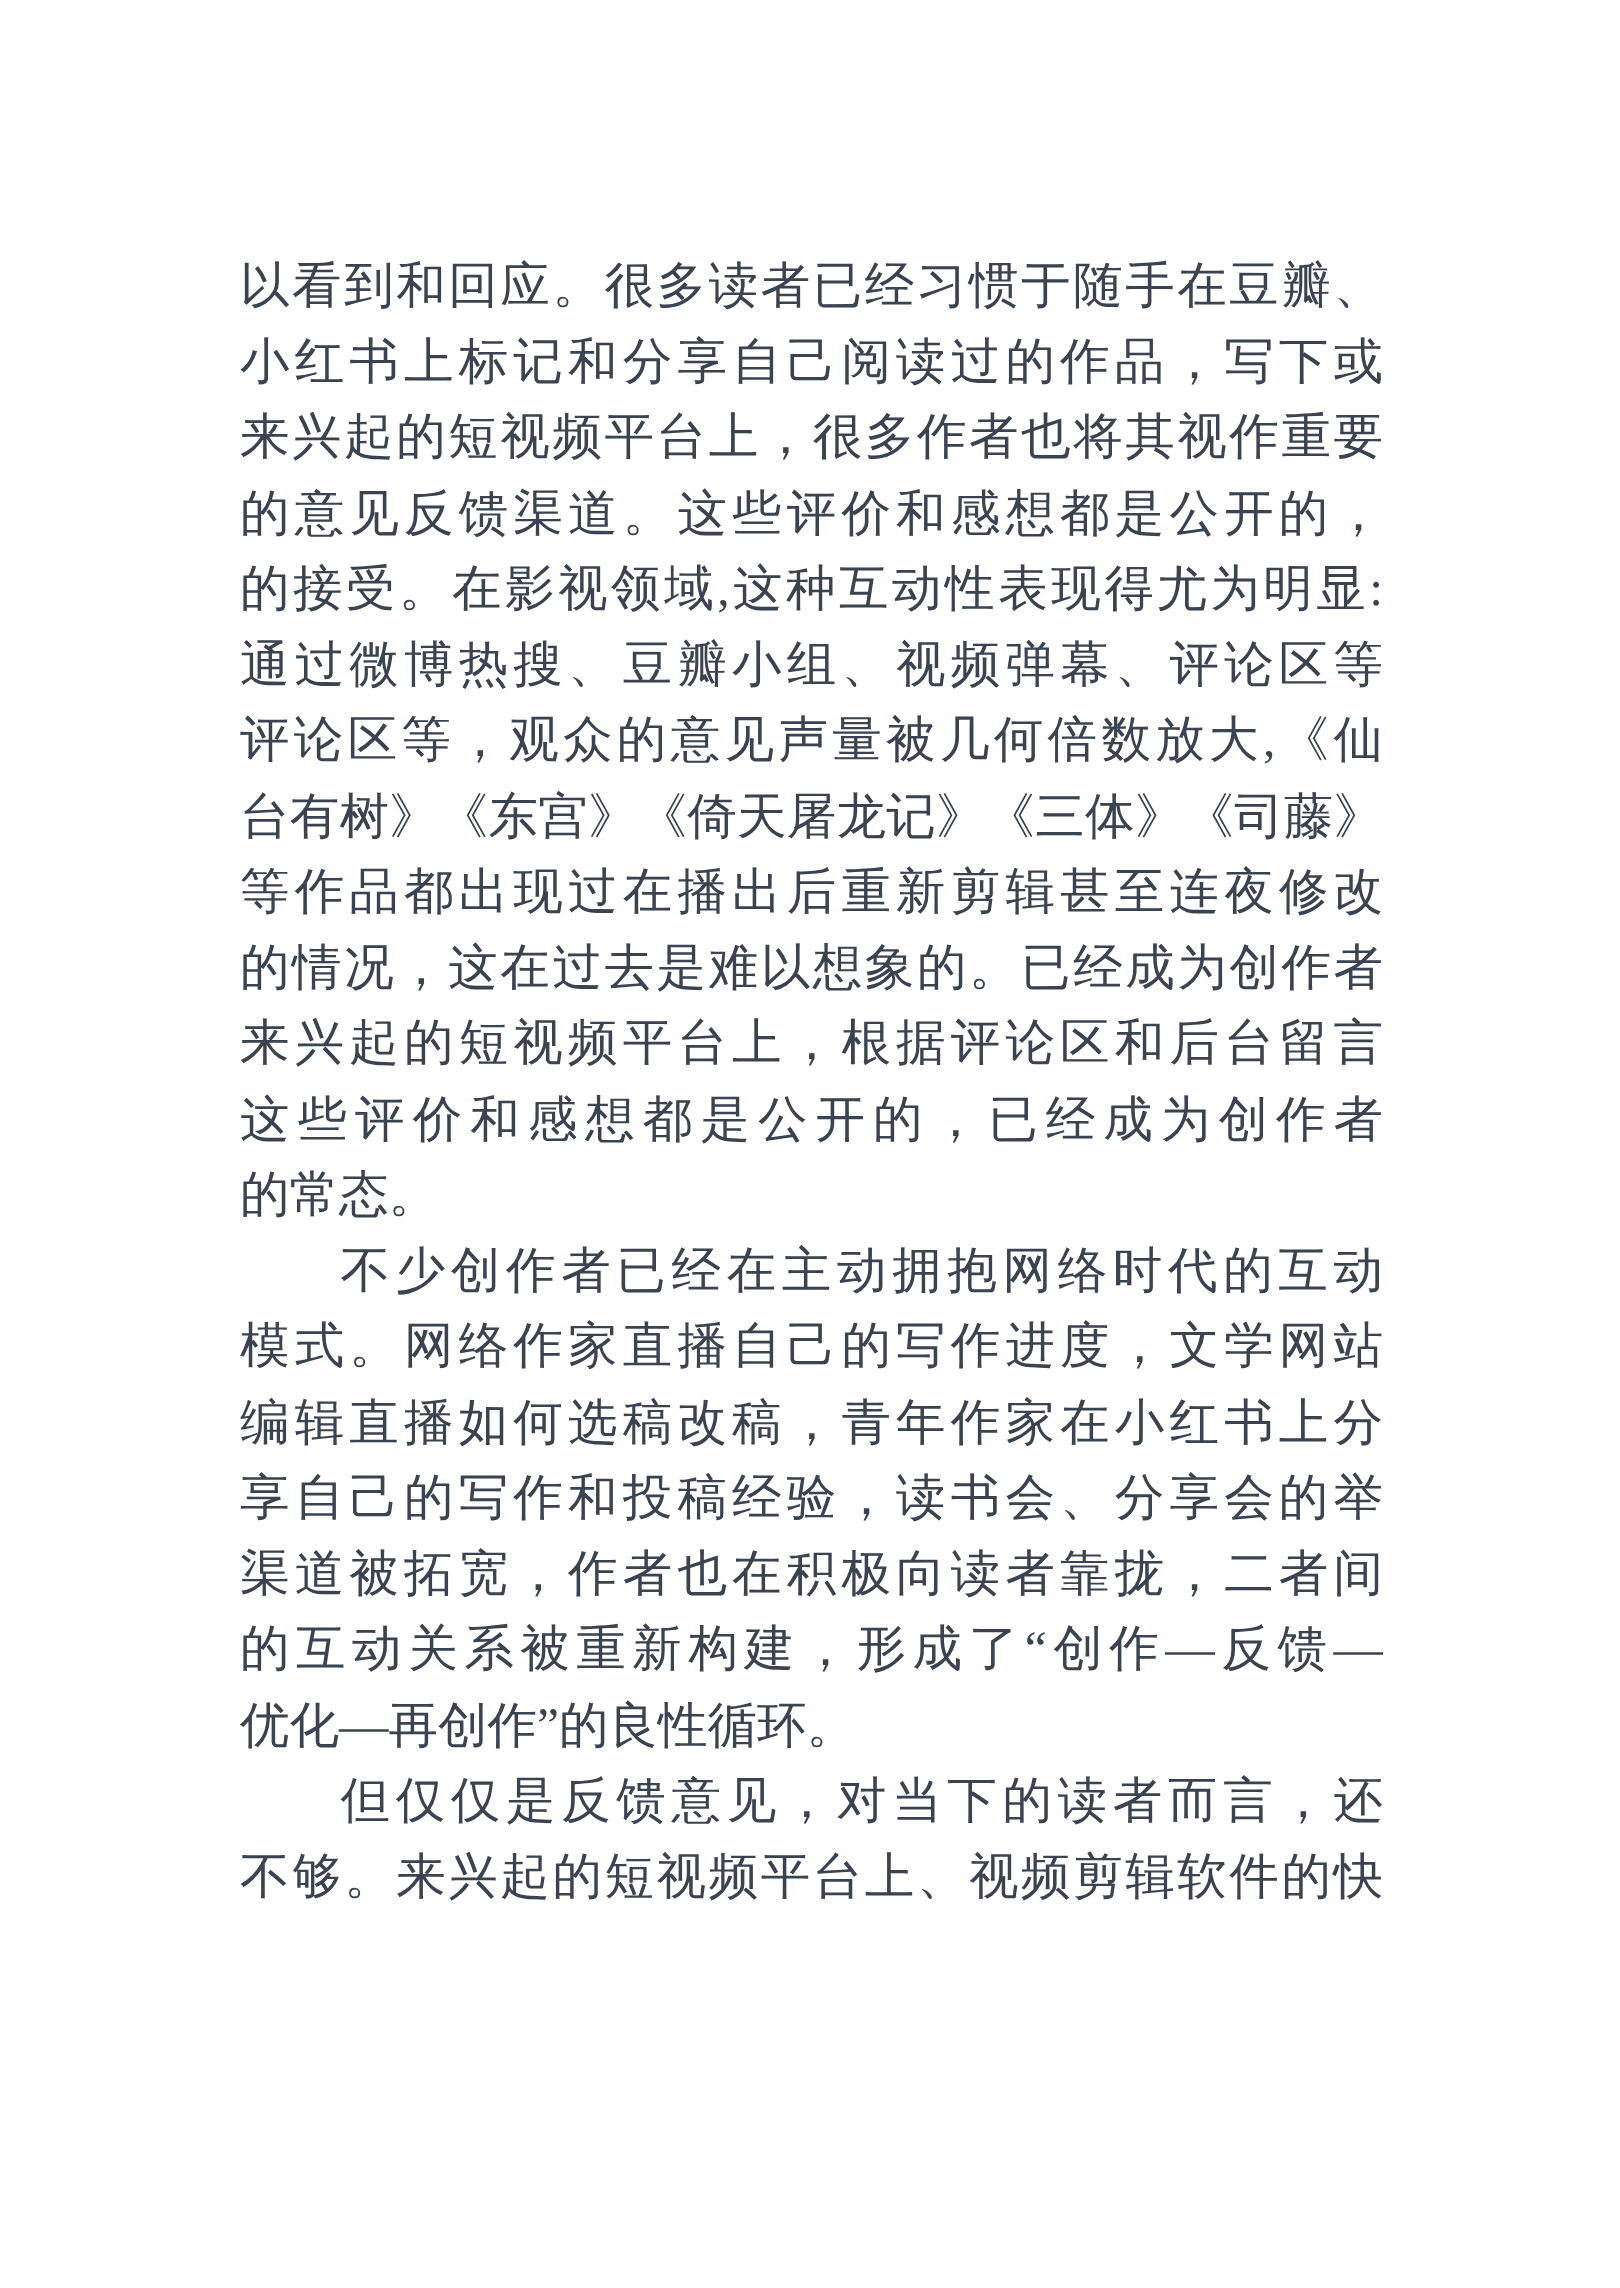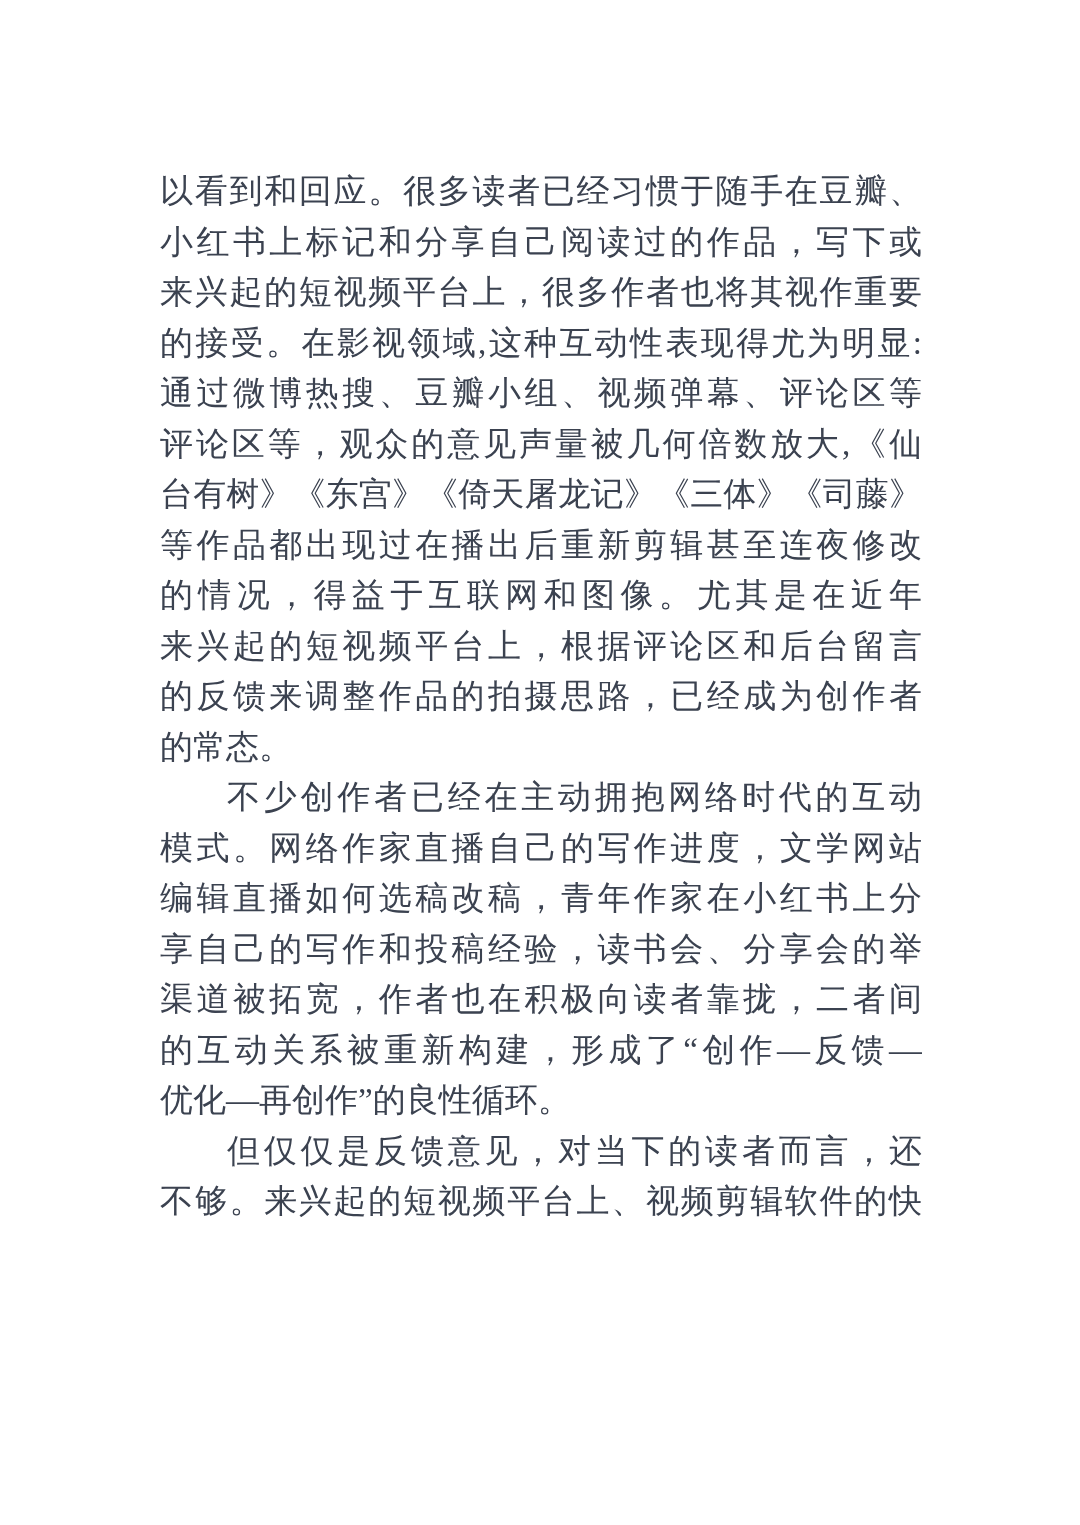--- a/index.html
+++ b/index.html
@@ -50,28 +50,29 @@
   }
 </style>
 </head>
 <body>
 
 <div class="page">
   <div class="text-block">
     <div class="line">以看到和回应。很多读者已经习惯于随手在豆瓣、</div>
     <div class="line">小红书上标记和分享自己阅读过的作品，写下或</div>
     <div class="line">来兴起的短视频平台上，很多作者也将其视作重要</div>
+    <div class="line">的意见反馈渠道。这些评价和感想都是公开的，</div>
     <div class="line">的接受。在影视领域,这种互动性表现得尤为明显:</div>
     <div class="line">通过微博热搜、豆瓣小组、视频弹幕、评论区等</div>
     <div class="line">评论区等，观众的意见声量被几何倍数放大,《仙</div>
     <div class="line">台有树》《东宫》《倚天屠龙记》《三体》《司藤》</div>
     <div class="line">等作品都出现过在播出后重新剪辑甚至连夜修改</div>
-    <div class="line">的情况，得益于互联网和图像。尤其是在近年</div>
+    <div class="line">的情况，这在过去是难以想象的。已经成为创作者</div>
     <div class="line">来兴起的短视频平台上，根据评论区和后台留言</div>
-    <div class="line">的反馈来调整作品的拍摄思路，已经成为创作者</div>
+    <div class="line">这些评价和感想都是公开的，已经成为创作者</div>
     <div class="line end">的常态。</div>
     <div class="line indent">不少创作者已经在主动拥抱网络时代的互动</div>
     <div class="line">模式。网络作家直播自己的写作进度，文学网站</div>
     <div class="line">编辑直播如何选稿改稿，青年作家在小红书上分</div>
     <div class="line">享自己的写作和投稿经验，读书会、分享会的举</div>
     <div class="line">渠道被拓宽，作者也在积极向读者靠拢，二者间</div>
     <div class="line">的互动关系被重新构建，形成了“创作—反馈—</div>
     <div class="line end">优化—再创作”的良性循环。</div>
     <div class="line indent">但仅仅是反馈意见，对当下的读者而言，还</div>
     <div class="line">不够。来兴起的短视频平台上、视频剪辑软件的快</div>

